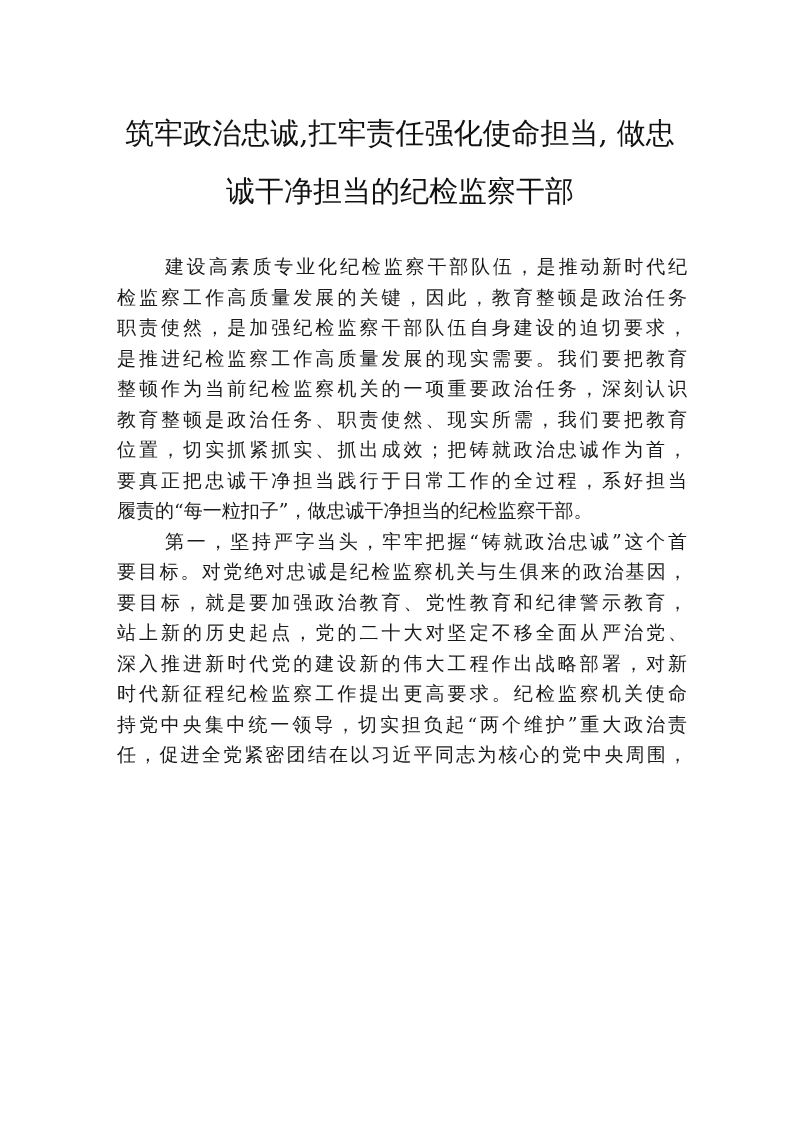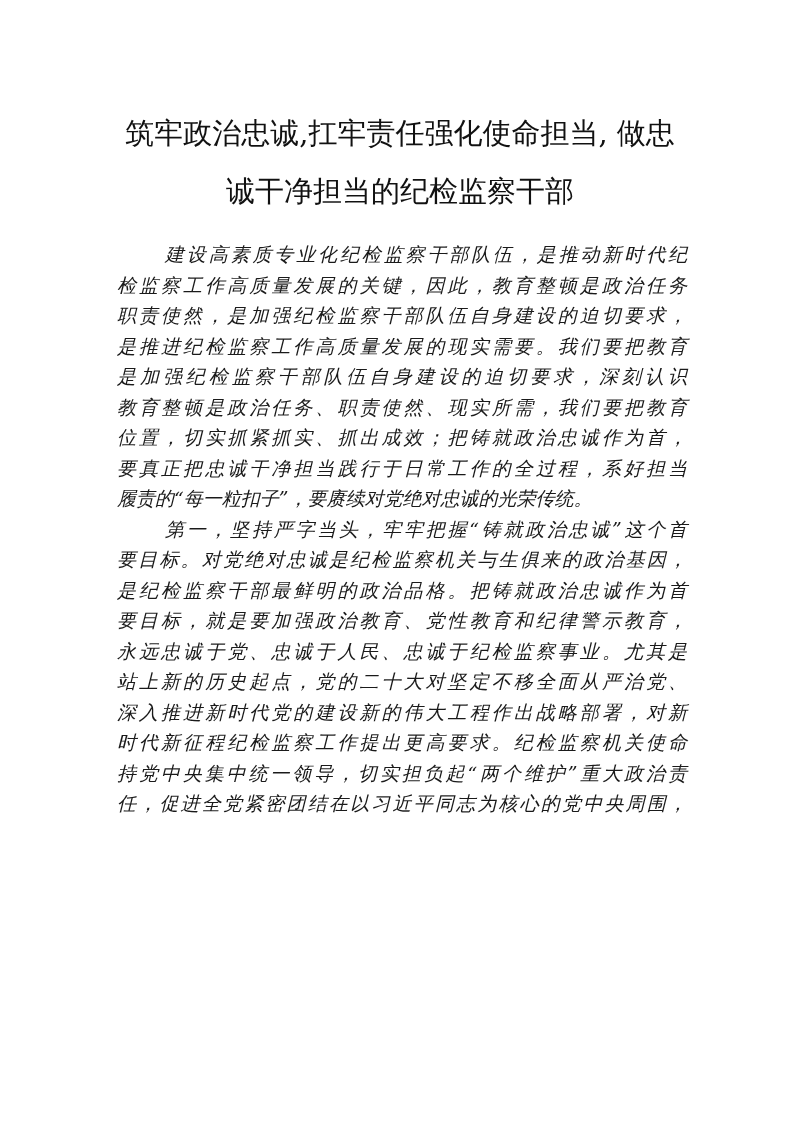--- a/index.html
+++ b/index.html
@@ -33,23 +33,22 @@
       font-size: 29px;
       line-height: 58px;
       height: 58px;
       white-space: nowrap;
       letter-spacing: 0px;
       color: #111111;
     }
     .body-text {
       position: absolute;
       left: 117px;
-      top: 239px;
+      top: 251px;
       width: 570px;
-      font-style: italic;
     }
     .line {
       font-size: 19px;
       height: 30.5px;
       line-height: 30.5px;
       white-space: nowrap;
       text-align: justify;
       text-align-last: justify;
       color: #1a1a1a;
     }
@@ -69,32 +68,30 @@
     <div class="title-line">筑牢政治忠诚,扛牢责任强化使命担当, 做忠</div>
     <div class="title-line">诚干净担当的纪检监察干部</div>
   </div>
 
   <div class="body-text">
     <div>
       <div class="line indent">建设高素质专业化纪检监察干部队伍，是推动新时代纪</div>
       <div class="line">检监察工作高质量发展的关键，因此，教育整顿是政治任务</div>
       <div class="line">职责使然，是加强纪检监察干部队伍自身建设的迫切要求，</div>
       <div class="line">是推进纪检监察工作高质量发展的现实需要。我们要把教育</div>
-      <div class="line">是加强纪检监察干部队伍自身建设的迫切要求，深刻认识</div>
+      <div class="line">整顿作为当前纪检监察机关的一项重要政治任务，深刻认识</div>
       <div class="line">教育整顿是政治任务、职责使然、现实所需，我们要把教育</div>
       <div class="line">位置，切实抓紧抓实、抓出成效；把铸就政治忠诚作为首，</div>
       <div class="line">要真正把忠诚干净担当践行于日常工作的全过程，系好担当</div>
-      <div class="line last">履责的“每一粒扣子”，要赓续对党绝对忠诚的光荣传统。</div>
+      <div class="line last">履责的“每一粒扣子”，做忠诚干净担当的纪检监察干部。</div>
     </div>
     <div>
       <div class="line indent">第一，坚持严字当头，牢牢把握“铸就政治忠诚”这个首</div>
       <div class="line">要目标。对党绝对忠诚是纪检监察机关与生俱来的政治基因，</div>
-      <div class="line">是纪检监察干部最鲜明的政治品格。把铸就政治忠诚作为首</div>
       <div class="line">要目标，就是要加强政治教育、党性教育和纪律警示教育，</div>
-      <div class="line">永远忠诚于党、忠诚于人民、忠诚于纪检监察事业。尤其是</div>
       <div class="line">站上新的历史起点，党的二十大对坚定不移全面从严治党、</div>
       <div class="line">深入推进新时代党的建设新的伟大工程作出战略部署，对新</div>
       <div class="line">时代新征程纪检监察工作提出更高要求。纪检监察机关使命</div>
       <div class="line">持党中央集中统一领导，切实担负起“两个维护”重大政治责</div>
       <div class="line">任，促进全党紧密团结在以习近平同志为核心的党中央周围，</div>
     </div>
   </div>
 
 </div>
 

